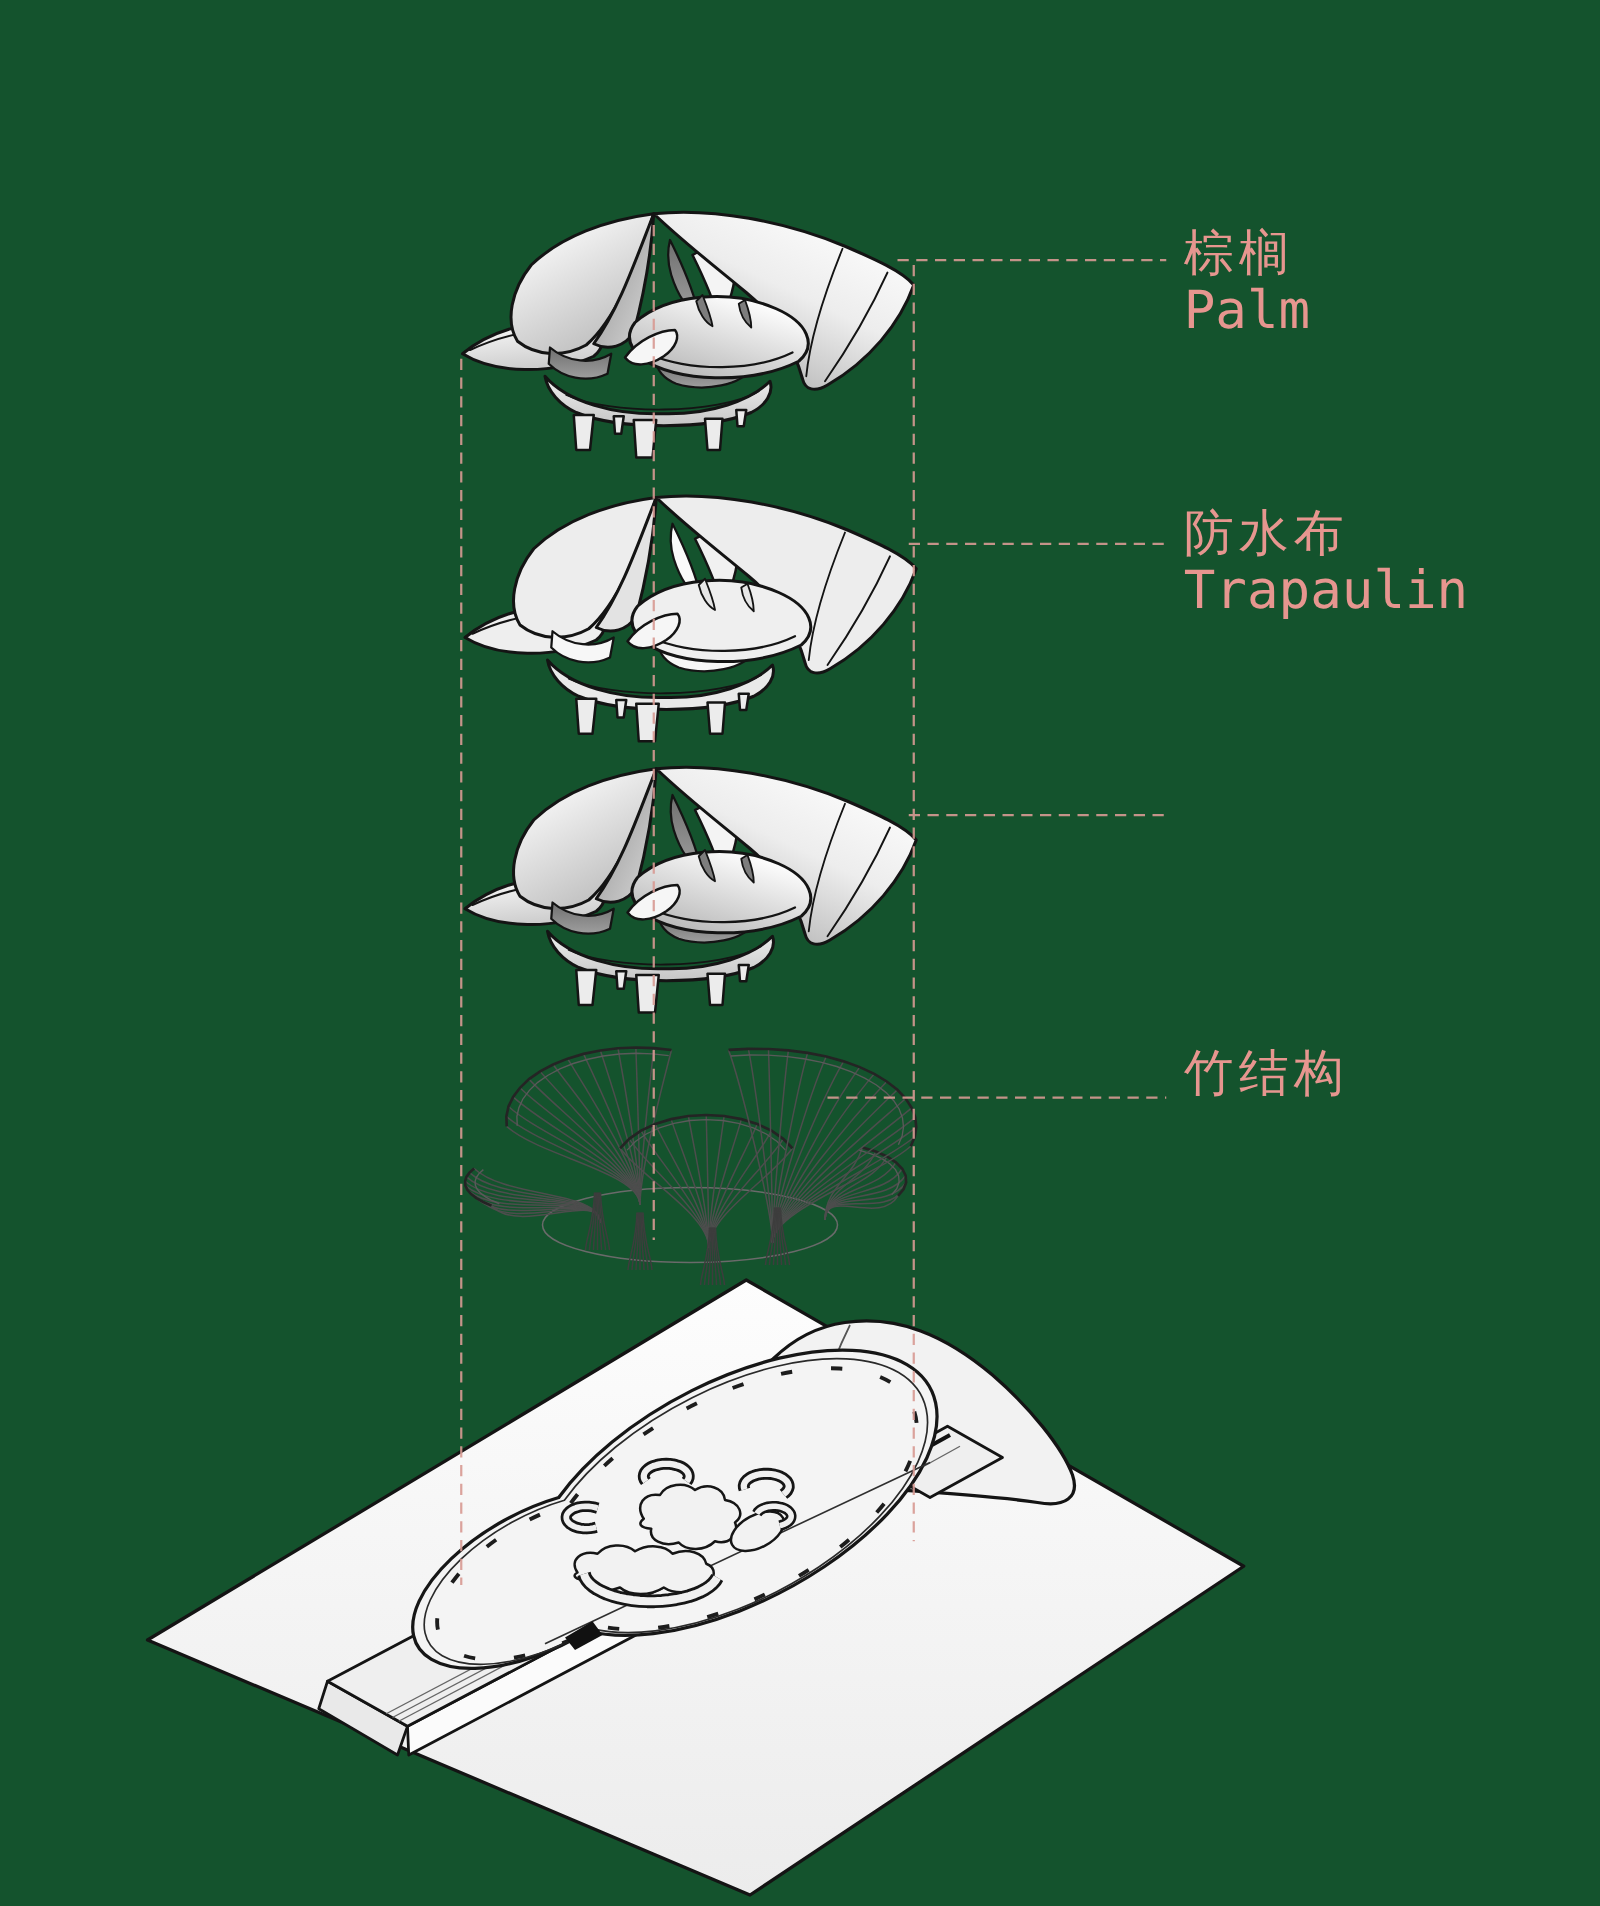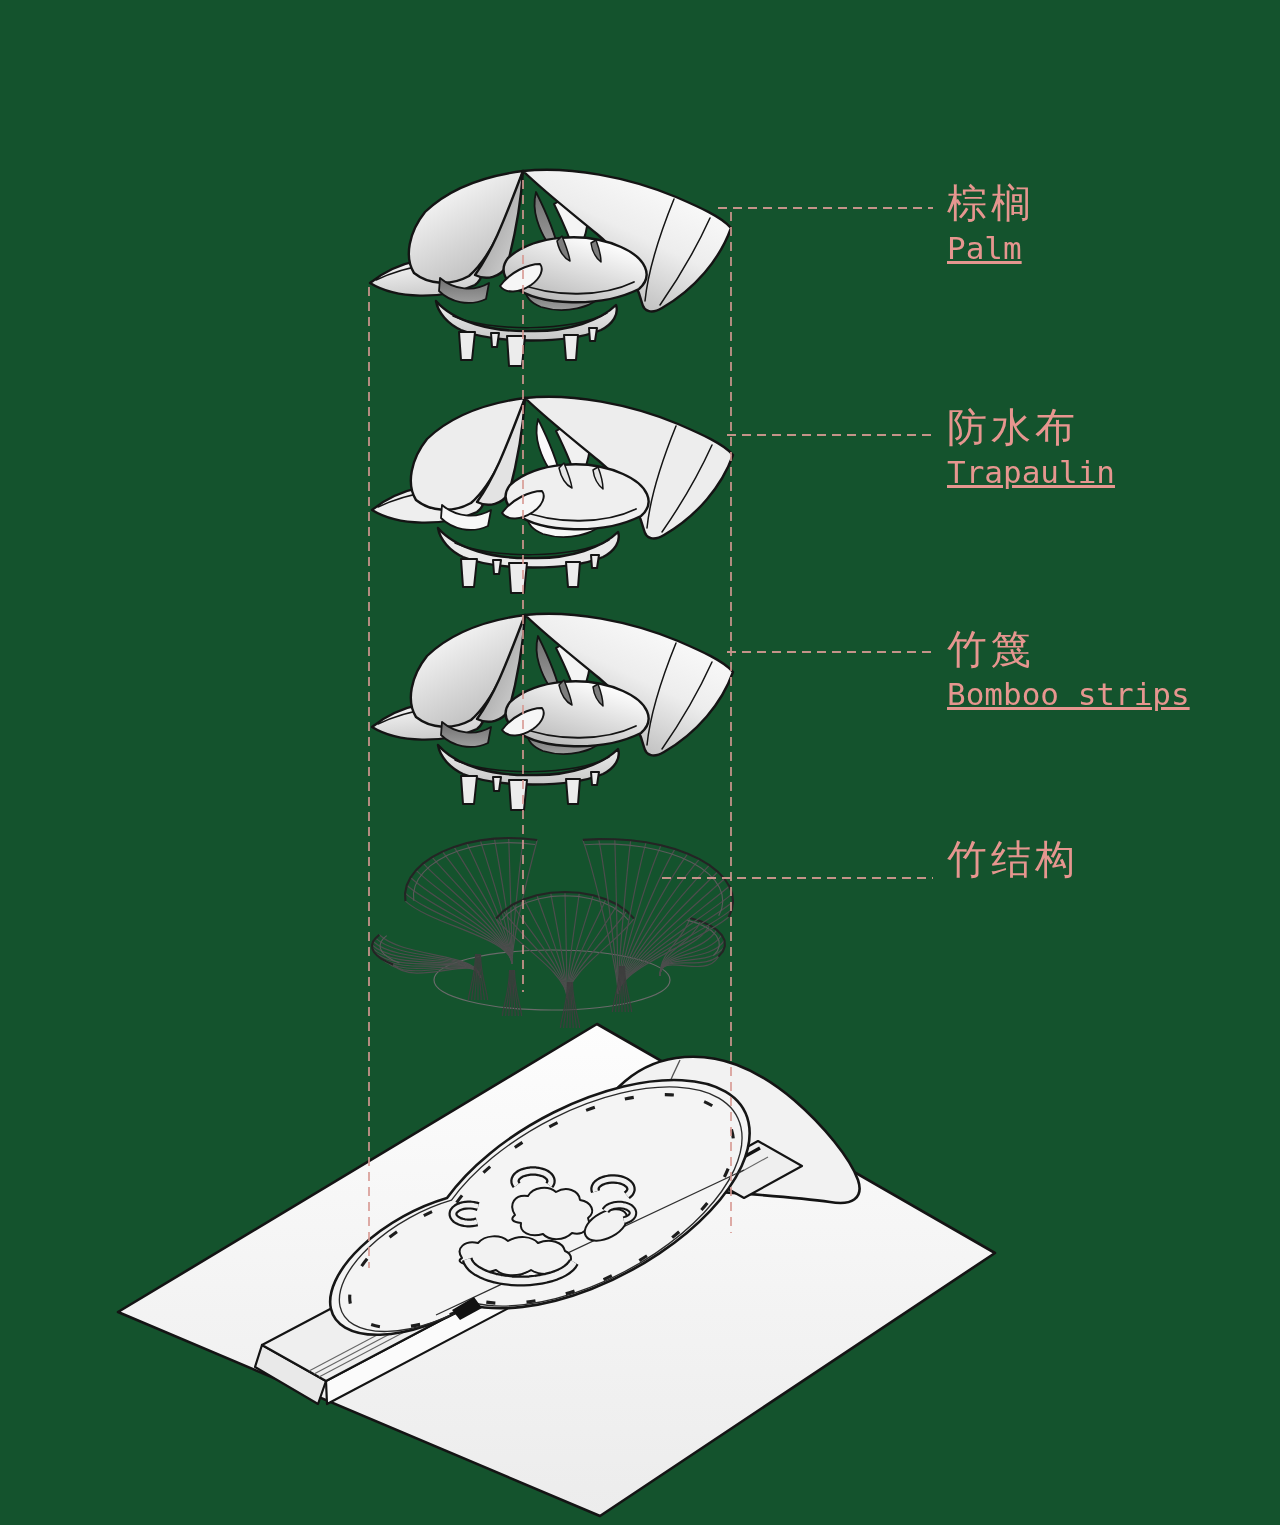--- a/index.html
+++ b/index.html
@@ -1,21 +1,21 @@
 <!DOCTYPE html>
 <html style="--accent: #e6968f; --guide: #d89a93;"><head>
 <meta charset="utf-8">
 <style>
   html,body{margin:0;padding:0;background:#ffffff;}
   #stage{position:relative;width:1280px;height:1525px;background:#14532d;overflow:hidden;
          font-family:"DejaVu Sans Mono","Liberation Mono",monospace;}
   #scene{position:absolute;left:0;top:0;}
   .label{position:absolute;left:947px;color:var(--accent,#e6968f);}
   .label .zh{font-size:40px;line-height:44px;letter-spacing:4px;font-weight:400;}
-  .label .en{font-size:31px;line-height:40px;margin-top:3px;letter-spacing:0px;text-decoration:underline;}
+  .label .en{font-size:42px;line-height:40px;margin-top:3px;letter-spacing:0px;}
   .lb1{top:181px;} .lb2{top:405px;} .lb3{top:627px;} .lb4{top:837px;}
 </style>
 </head>
 <body>
 
 <div id="stage">
 
 <svg id="scene" width="1280" height="1525" viewBox="0 0 1280 1525">
   <defs>
     <linearGradient id="gFanR" x1="0.85" y1="0" x2="0.15" y2="1">
@@ -298,21 +298,17 @@
 </svg>
 
 <div class="label lb1">
   <div class="zh">棕榈</div>
   <div class="en">Palm</div>
 </div>
 <div class="label lb2">
   <div class="zh">防水布</div>
   <div class="en">Trapaulin</div>
 </div>
-<div class="label lb3">
-  <div class="zh">竹篾</div>
-  <div class="en">Bomboo strips</div>
-</div>
 <div class="label lb4">
   <div class="zh">竹结构</div>
 </div>
 
 </div>
 
 </body></html>

